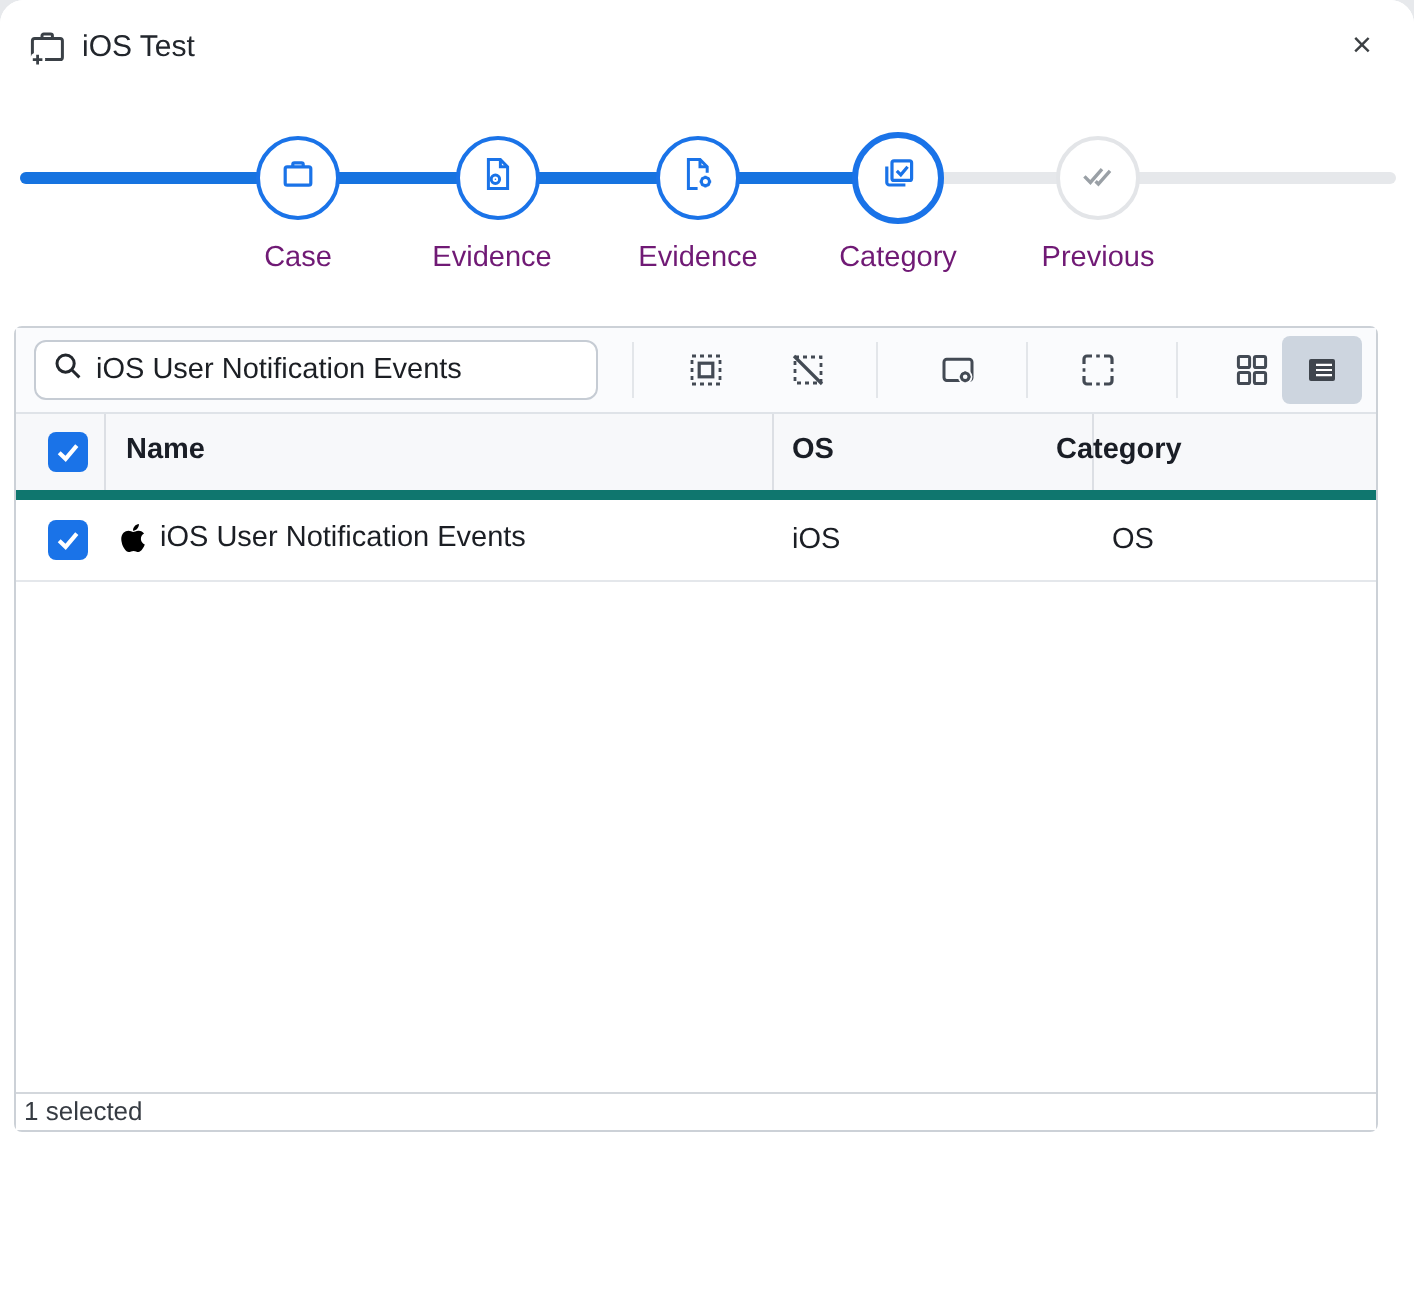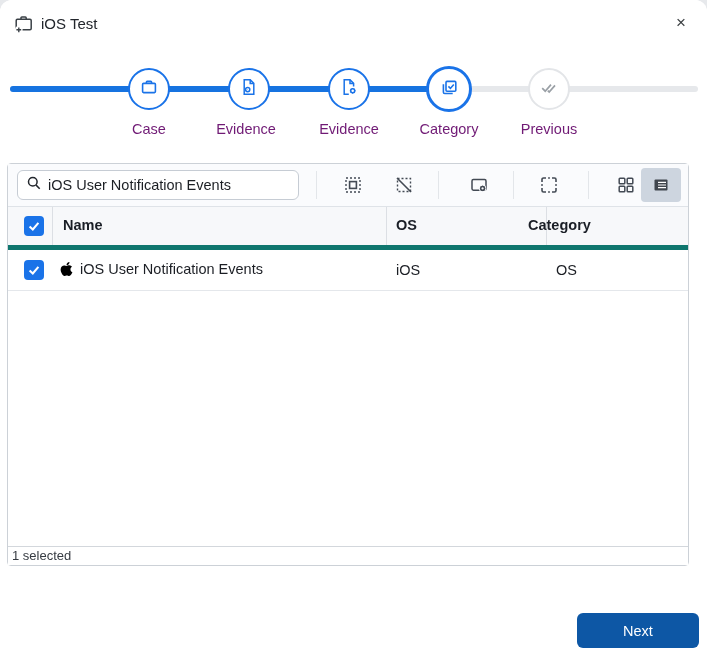--- a/index.html
+++ b/index.html
@@ -237,15 +237,14 @@
       </span>
       <span class="rcell" style="left:388px">iOS</span>
       <span class="rcell" style="left:548px">OS</span>
     </div>
 
     <div class="body-space"></div>
 
     <div class="status-bar">1 selected</div>
   </div>
 
-  <button class="btn btn-next">Next</button>
 
 </div>
 
 </body></html>

